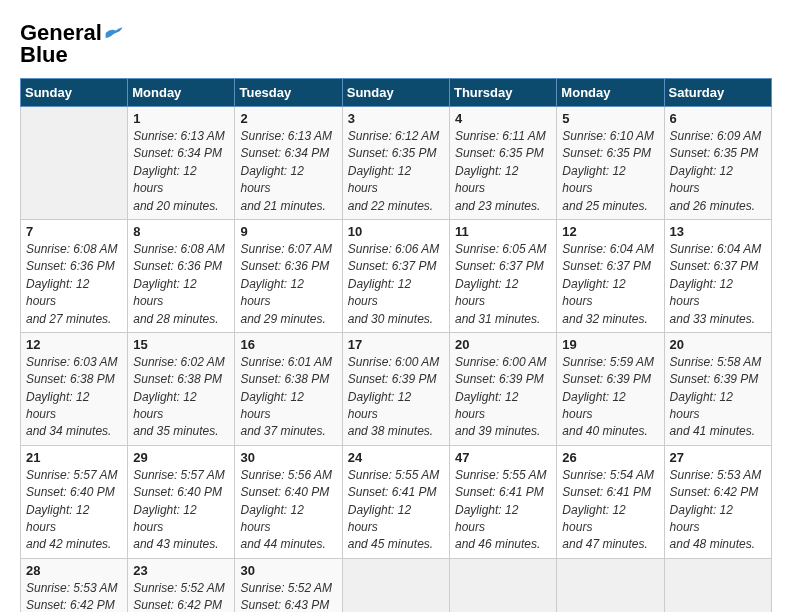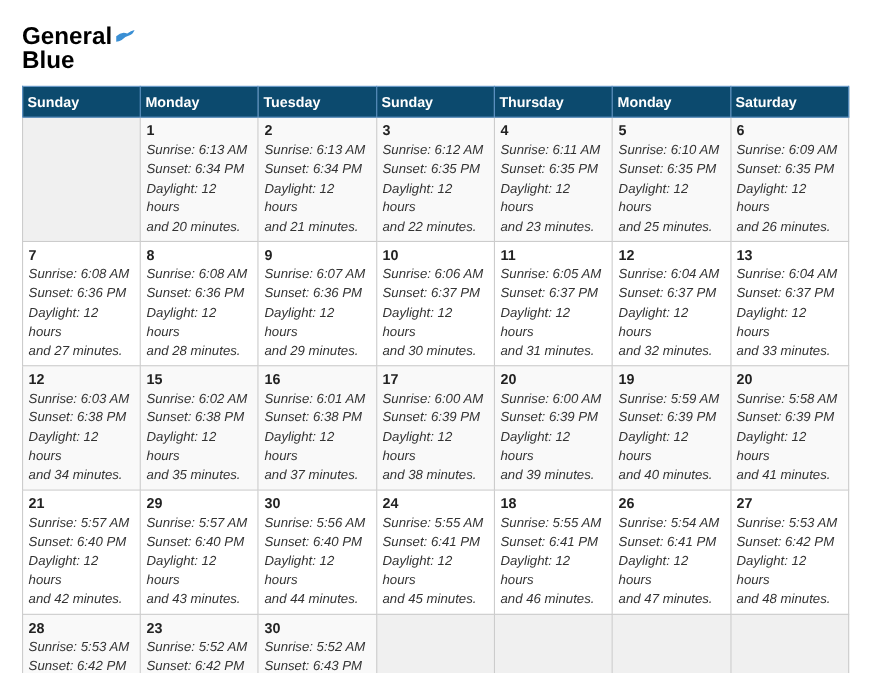--- a/index.html
+++ b/index.html
@@ -218,21 +218,21 @@
         </td>
         <td>
           <div class="day-num">30</div>
           <div class="day-info">Sunrise: 5:56 AM<br>Sunset: 6:40 PM<br>Daylight: 12 hours<br>and 44 minutes.</div>
         </td>
         <td>
           <div class="day-num">24</div>
           <div class="day-info">Sunrise: 5:55 AM<br>Sunset: 6:41 PM<br>Daylight: 12 hours<br>and 45 minutes.</div>
         </td>
         <td>
-          <div class="day-num">18</div>
+          <div class="day-num">47</div>
           <div class="day-info">Sunrise: 5:55 AM<br>Sunset: 6:41 PM<br>Daylight: 12 hours<br>and 46 minutes.</div>
         </td>
         <td>
           <div class="day-num">26</div>
           <div class="day-info">Sunrise: 5:54 AM<br>Sunset: 6:41 PM<br>Daylight: 12 hours<br>and 47 minutes.</div>
         </td>
         <td>
           <div class="day-num">27</div>
           <div class="day-info">Sunrise: 5:53 AM<br>Sunset: 6:42 PM<br>Daylight: 12 hours<br>and 48 minutes.</div>
         </td>

